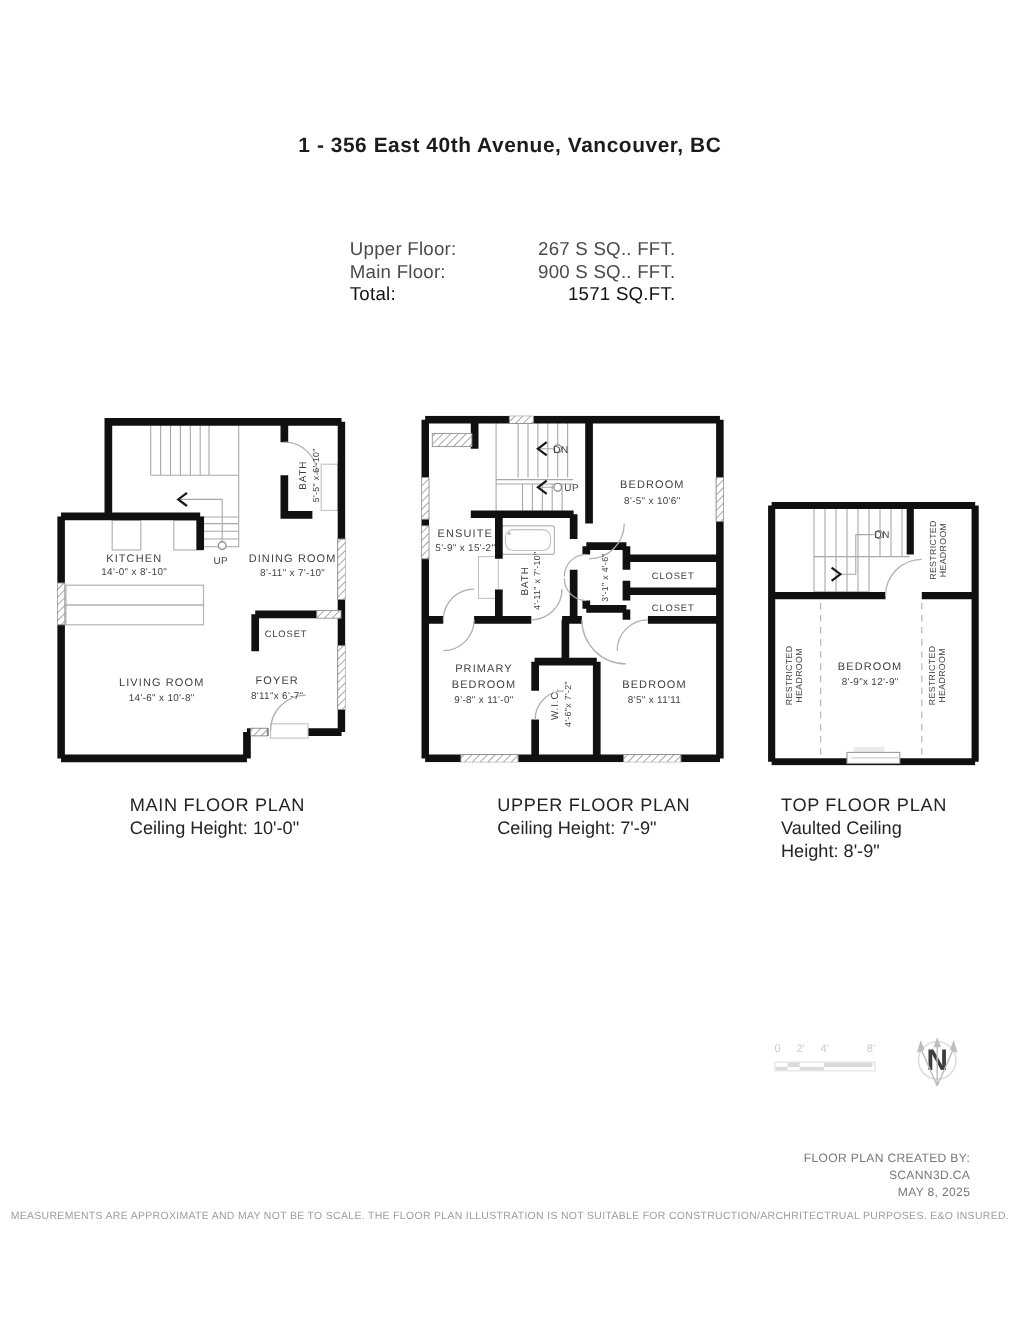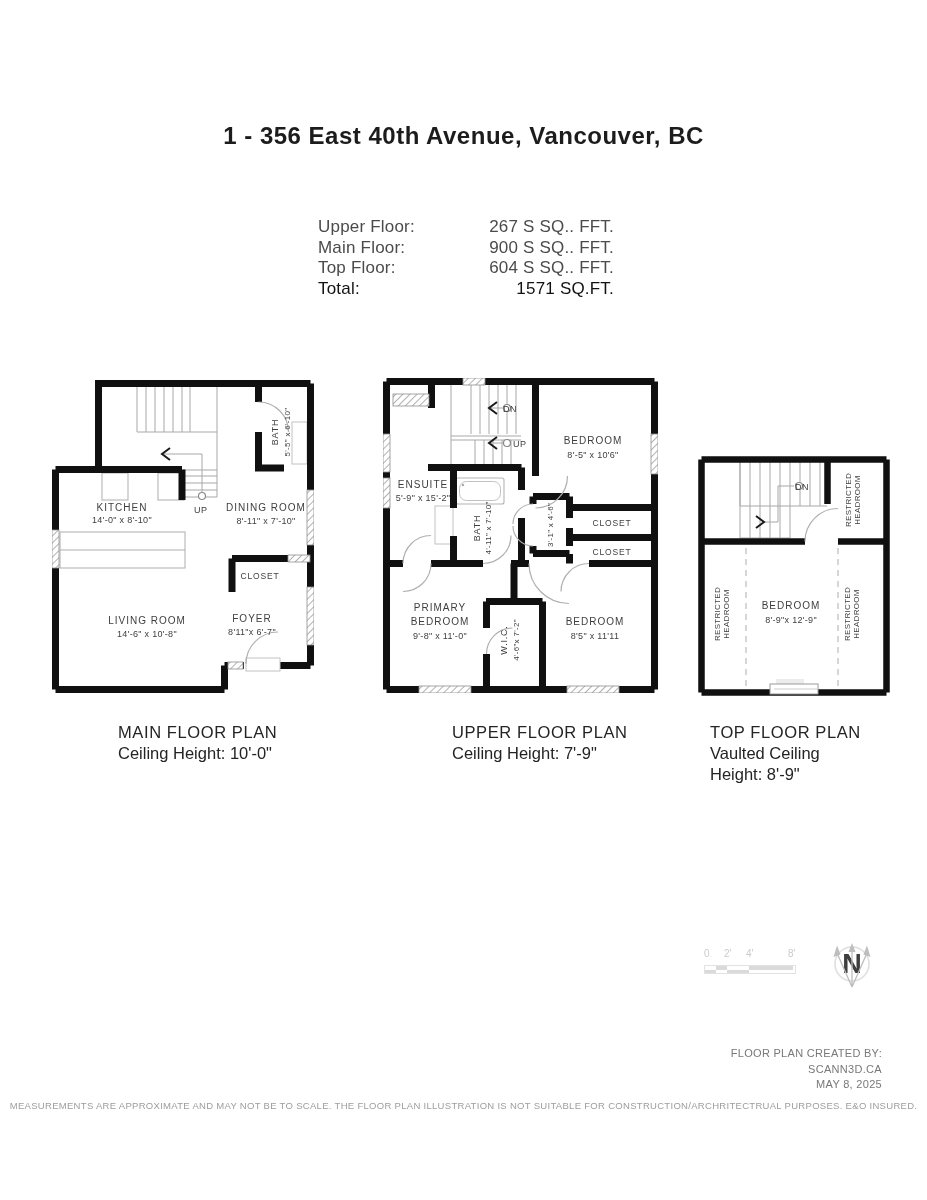--- a/index.html
+++ b/index.html
@@ -1,19 +1,19 @@
 <!DOCTYPE html>
 <html><head>
 <meta charset="utf-8">
 <style>
   html,body{margin:0;padding:0;background:#ffffff;}
   .page{position:relative;width:927px;height:1200px;background:#fff;overflow:hidden;
         font-family:"Liberation Sans",sans-serif;color:#222;}
   .abs{position:absolute;}
-  .title{left:0;right:0;top:122px;text-align:center;font-size:24px;font-weight:bold;
+  .title{left:0;right:0;top:122px;text-align:center;font-size:19px;font-weight:bold;
          color:#1c1c1c;letter-spacing:.5px;}
   .summary{left:318px;top:217px;width:296px;font-size:17px;color:#4b4b4b;letter-spacing:.2px;}
   .summary .row{display:flex;justify-content:space-between;line-height:20.5px;}
   .summary .row.total{font-weight:normal;color:#121212;}
   .caption{font-size:16.5px;color:#242424;line-height:21px;}
   .caption .l1{letter-spacing:.6px;}
   .credits{right:45px;top:1046px;text-align:right;font-size:11px;color:#787878;
            line-height:15.5px;letter-spacing:.3px;}
   .disclaimer{left:0;right:0;top:1100px;text-align:center;font-size:9.5px;color:#9d9d9d;
               letter-spacing:.3px;}
@@ -49,24 +49,20 @@
 
   <div class="abs summary">
     <div class="row">
       <span>Upper Floor:</span>
       <span>267 S SQ.. FFT.</span>
     </div>
     <div class="row">
       <span>Main Floor:</span>
       <span>900 S SQ.. FFT.</span>
     </div>
-    <div class="row">
-      <span>Top Floor:</span>
-      <span>604 S SQ.. FFT.</span>
-    </div>
     <div class="row total">
       <span>Total:</span>
       <span>1571 SQ.FT.</span>
     </div>
   </div>
 
   <svg class="abs" style="left:52px;top:380px;" width="262" height="322" viewBox="0 0 262 322">
     <defs>
       <pattern id="h1" width="5" height="5" patternUnits="userSpaceOnUse" patternTransform="rotate(45)">
         <rect width="5" height="5" fill="#ffffff"></rect>

